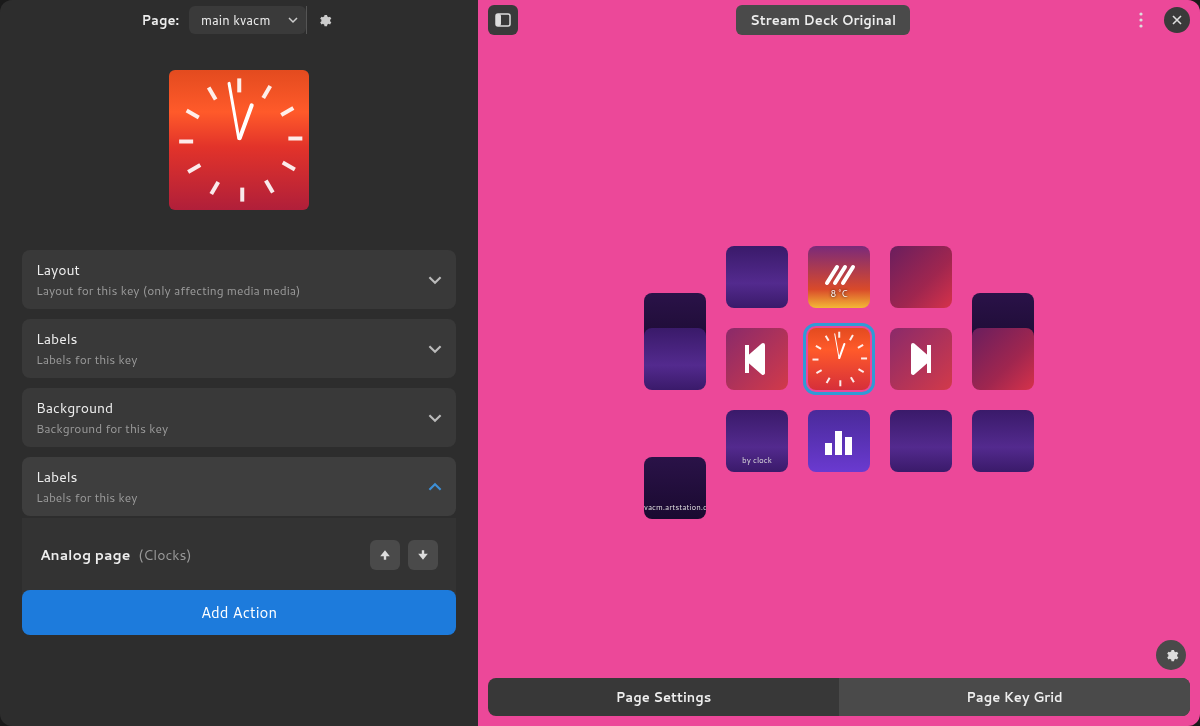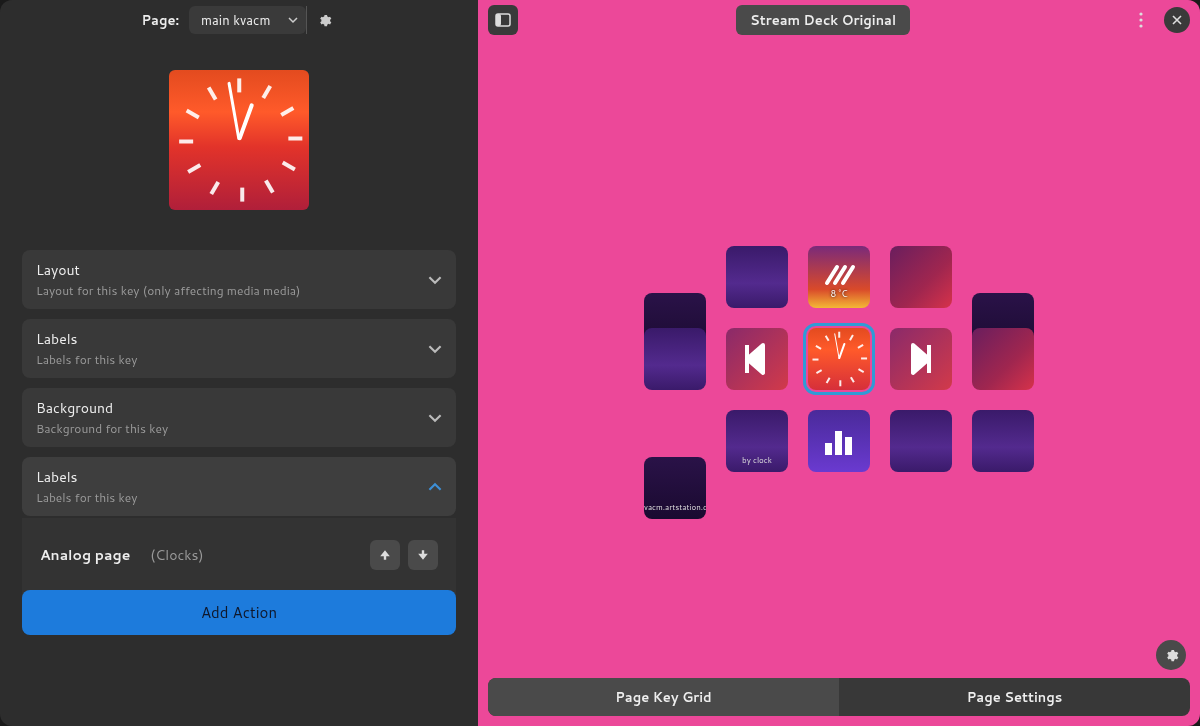--- a/index.html
+++ b/index.html
@@ -49,27 +49,27 @@
   .section.expanded { background: #3e3e3e; }
   .section .titles { flex:1; }
   .section .title { font-size: 14px; color: #eee; }
   .section .sub { font-size: 12px; color: #9a9a9a; margin-top:2px; }
   .section .chev { color:#bbb; }
   .action-body { background:#333; border-radius:0 0 8px 8px; margin-top:-8px; padding-top:8px;}
   .action-row {
     display:flex; align-items:center; padding: 14px 18px; gap:8px;
   }
   .action-name { font-weight:600; }
-  .action-group { color:#9a9a9a;margin-left:12px; }
+  .action-group { color:#9a9a9a; }
   .mini-btn {
     width:30px; height:30px; background:#4a4a4a; border-radius:6px;
     display:flex; align-items:center; justify-content:center; cursor:pointer;
   }
   .add-action {
-    background:#1d7bdc; color:#0f172a; text-align:center;
+    background:#1d7bdc; color:#ffffff; text-align:center;
     padding:12px; border-radius:8px; cursor:pointer; font-weight:500; font-size:15px;
     margin-top:6px;
   }
   
   .right-panel {
     flex:1; height:100%; background:#ec4899; position:relative;
     display:flex; flex-direction:column;
     border-radius: 0 12px 12px 0;
   }
   .right-header {
@@ -335,16 +335,16 @@
       </div>
   </div>
 
   <div class="float-gear">
     <svg width="15" height="15" viewBox="0 0 24 24">
         <path fill="#ddd" d="M12 8a4 4 0 100 8 4 4 0 000-8zm9 4a7 7 0 00-.1-1.2l2-1.6-2-3.4-2.4.9a7 7 0 00-2-1.2L16 3h-4l-.5 2.5a7 7 0 00-2 1.2l-2.4-.9-2 3.4 2 1.6A7 7 0 007 12a7 7 0 00.1 1.2l-2 1.6 2 3.4 2.4-.9a7 7 0 002 1.2L12 21h4l.5-2.5a7 7 0 002-1.2l2.4.9 2-3.4-2-1.6A7 7 0 0021 12z"></path>
       </svg>
   </div>
 
   <div class="footer-tabs">
+    <div class="footer-tab">Page Settings</div>
     <div class="footer-tab active">Page Key Grid</div>
-    <div class="footer-tab">Page Settings</div>
   </div>
 </div>
 
 </body></html>

